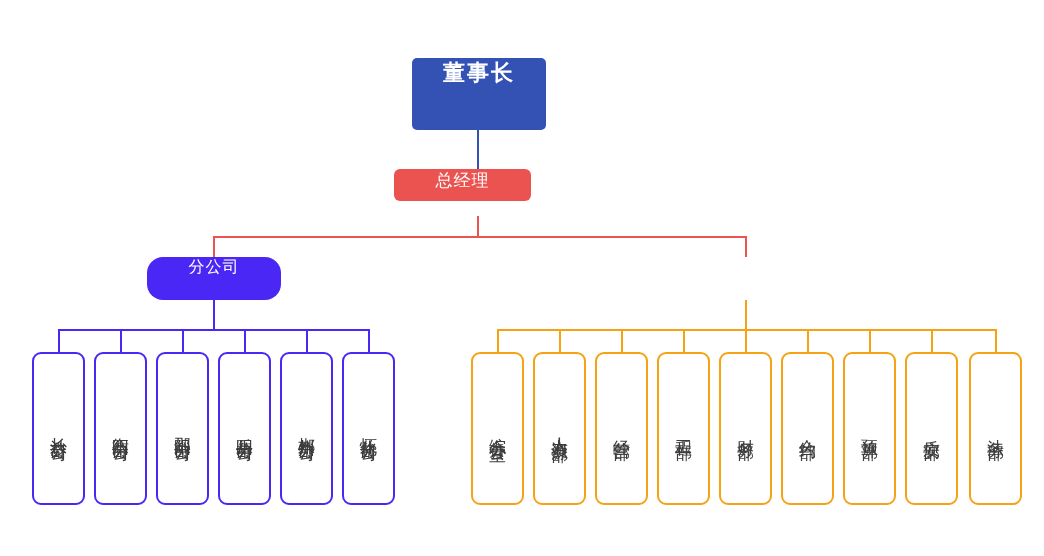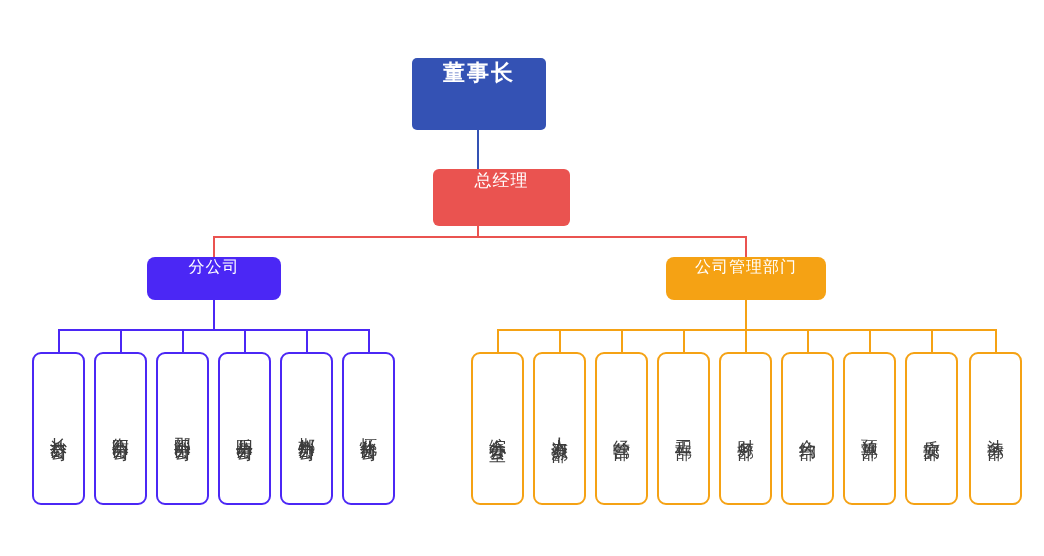--- a/index.html
+++ b/index.html
@@ -41,38 +41,38 @@
     background: #3452b4;
     color: #ffffff;
     font-size: 22px;
     font-weight: bold;
     letter-spacing: 2px;
     border-radius: 5px;
   }
 
   
   .node-gm {
-    left: 433px;
+    left: 394px;
     top: 169px;
     width: 137px;
-    height: 57px;
+    height: 32px;
     background: #ea5350;
     color: #ffffff;
     font-size: 17px;
     letter-spacing: 1px;
     border-radius: 6px;
   }
 
   
   .node-div {
     height: 43px;
     color: #ffffff;
     font-size: 16px;
     letter-spacing: 1px;
-    border-radius: 8px;
+    border-radius: 16px;
   }
   .node-branchco {
     left: 147px;
     top: 257px;
     width: 134px;
     background: #4b27f5;
   }
   .node-mgmt {
     left: 666px;
     top: 257px;
@@ -136,23 +136,20 @@
     <span>董事长</span>
   </div>
 
   <div class="node node-gm">
     <span>总经理</span>
   </div>
 
   <div class="node node-div node-branchco">
     <span>分公司</span>
   </div>
-  <div class="node node-div node-mgmt">
-    <span>公司管理部门</span>
-  </div>
 
   <div class="conn v purple" style="left:213px; top:300px; height:29px;"></div>
   <div class="conn h purple" style="left:58px; top:329px; width:311px;"></div>
   <div class="conn v purple" style="left:58px;  top:329px; height:23px;"></div>
   <div class="conn v purple" style="left:120px; top:329px; height:23px;"></div>
   <div class="conn v purple" style="left:182px; top:329px; height:23px;"></div>
   <div class="conn v purple" style="left:244px; top:329px; height:23px;"></div>
   <div class="conn v purple" style="left:306px; top:329px; height:23px;"></div>
   <div class="conn v purple" style="left:368px; top:329px; height:23px;"></div>
 

